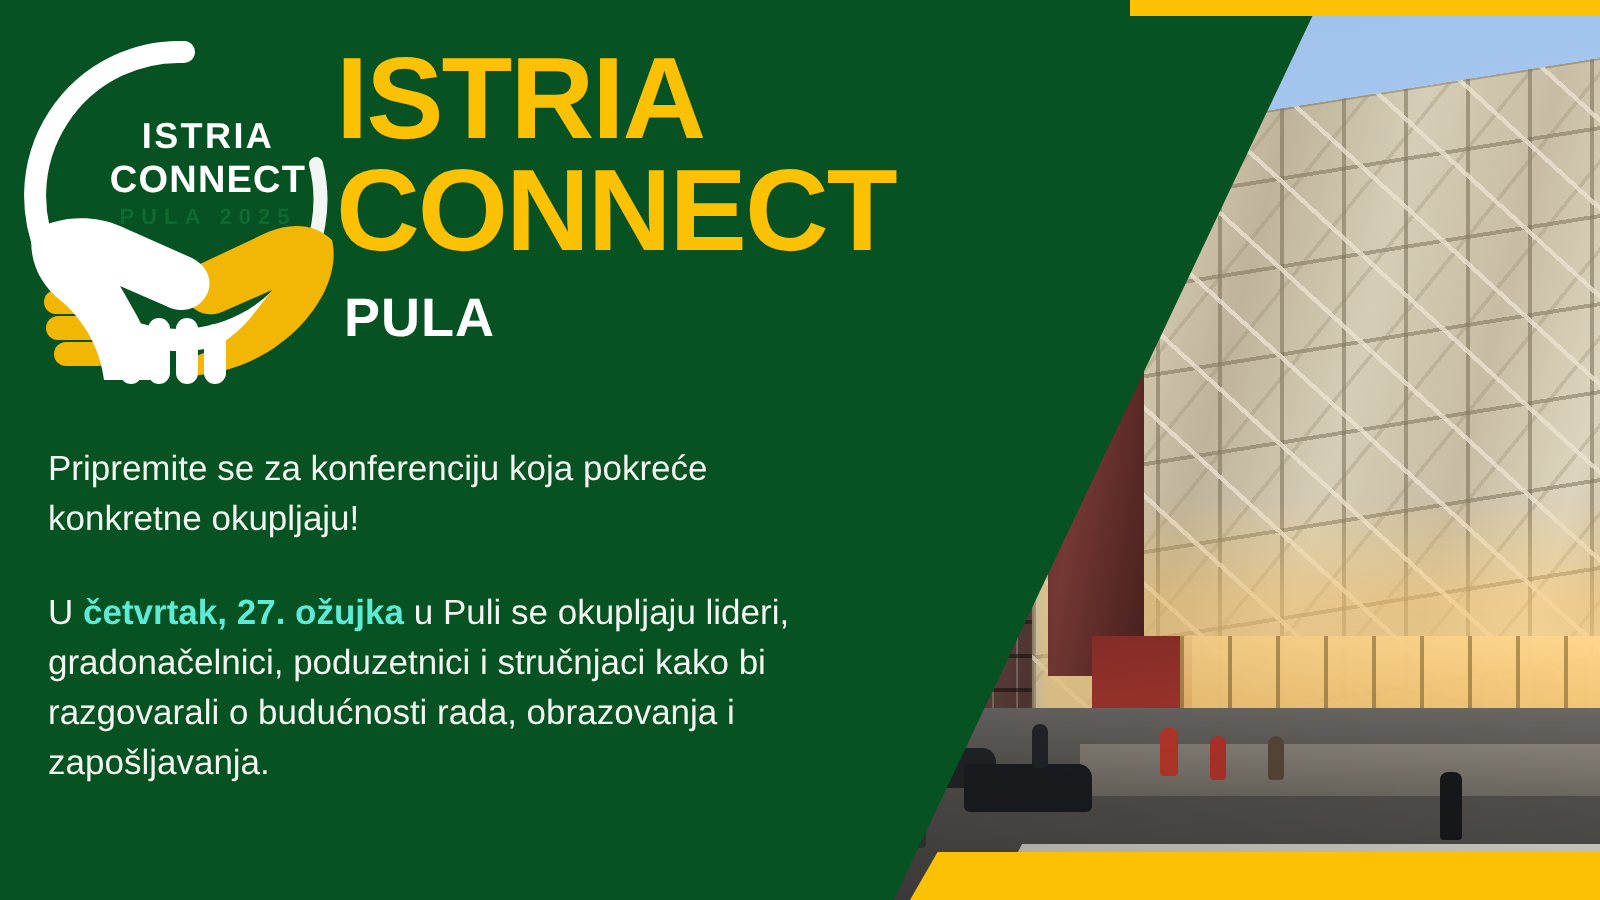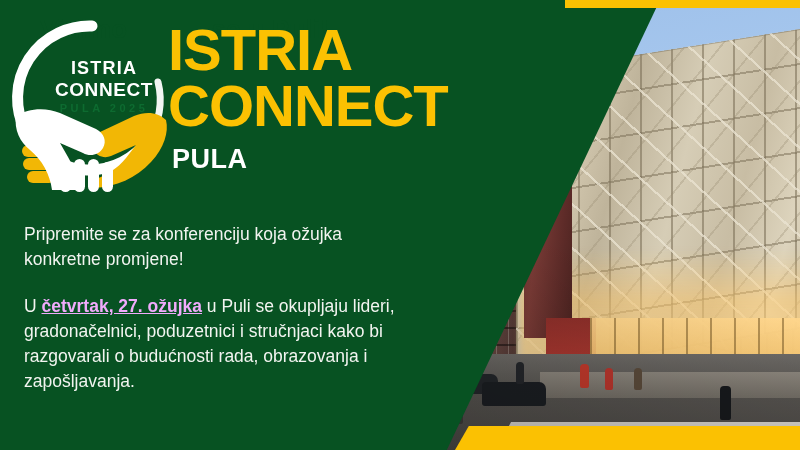--- a/index.html
+++ b/index.html
@@ -180,21 +180,21 @@
     color:#ffffff;font-size:27px;font-weight:700;letter-spacing:.5px;
   }
 
   
   .copy{
     position:absolute;left:24px;top:222px;width:390px;
     color:#f2f4f0;font-size:17.5px;line-height:25px;
   }
   .copy p{margin:0;}
   .copy .p2{margin-top:22px;}
-  .hl{color:#f0abfc;font-weight:700;text-decoration:underline;}
+  .hl{color:#5eead4;font-weight:700;}
 </style>
 </head>
 <body>
 
 <div class="canvas">
 
   <div class="photo">
     <div class="sky"></div>
 
     <div class="scaffold"></div>
@@ -277,17 +277,17 @@
     </svg>
   </div>
 
   <div class="brand">
     <span class="l1">ISTRIA</span>
     <span class="l2">CONNECT</span>
   </div>
   <div class="brand-sub">PULA</div>
 
   <div class="copy">
-    <p>Pripremite se za konferenciju koja ožujka konkretne promjene!</p>
+    <p>Pripremite se za konferenciju koja pokreće konkretne okupljaju!</p>
     <p class="p2"><span>U </span><span class="hl">četvrtak, 27. ožujka</span><span> u Puli se okupljaju lideri, gradonačelnici, poduzetnici i stručnjaci kako bi razgovarali o budućnosti rada, obrazovanja i zapošljavanja.</span></p>
   </div>
 
 </div>
 
 </body></html>

